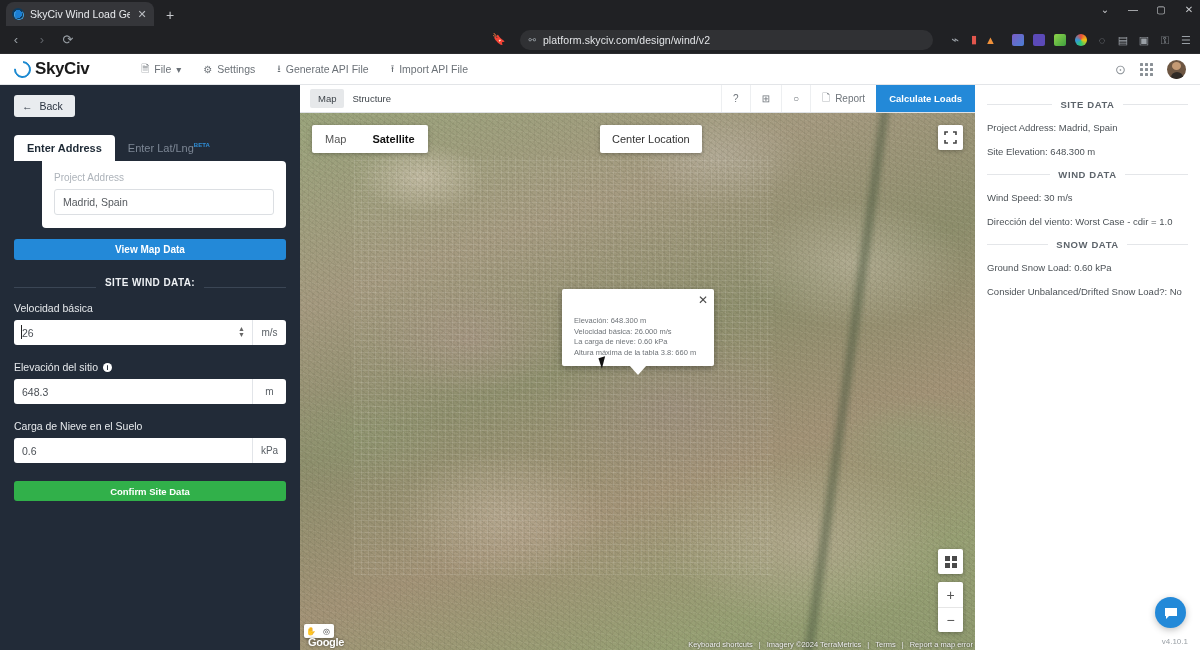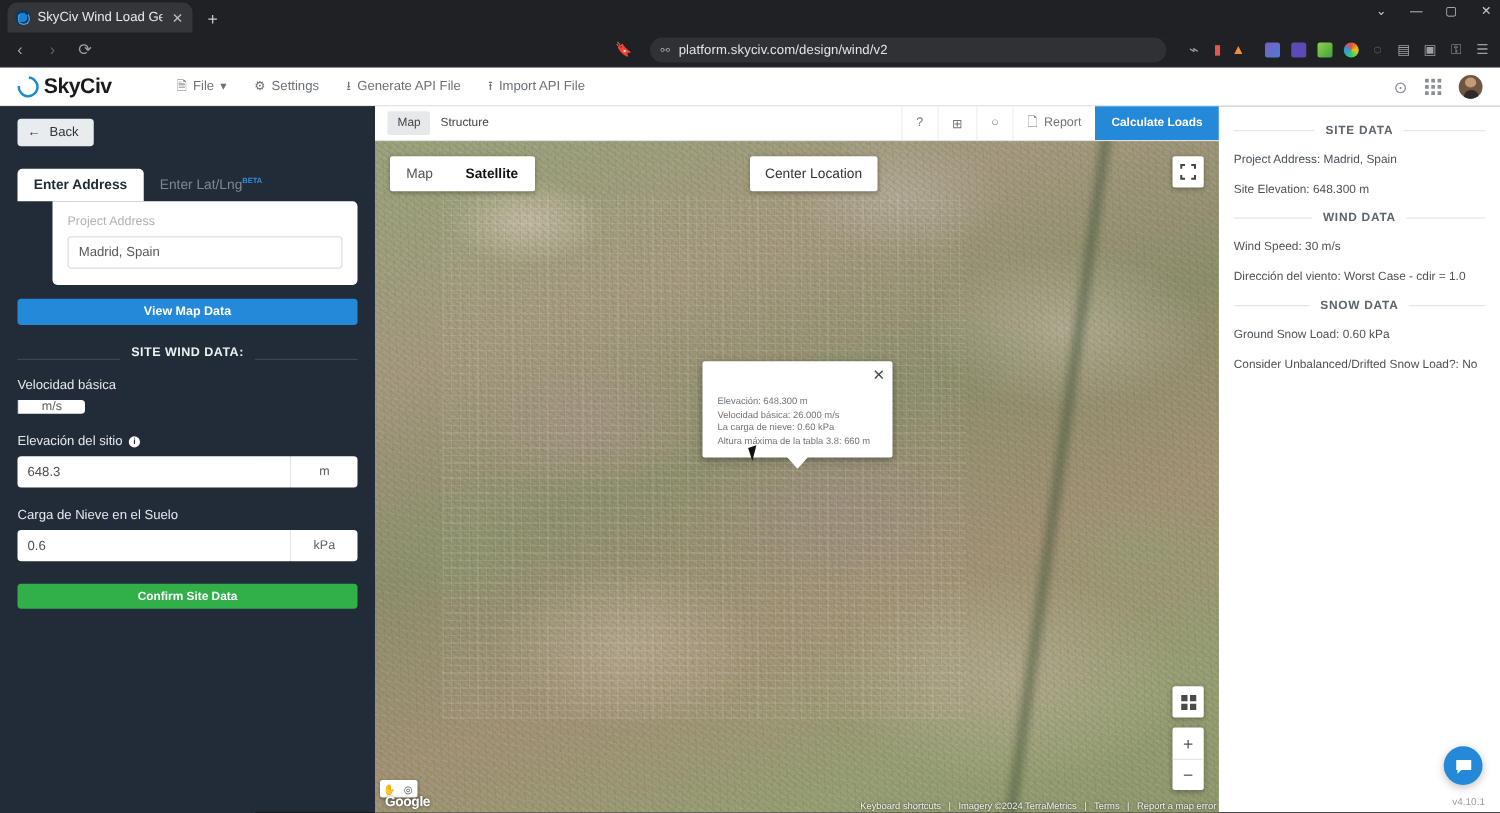--- a/index.html
+++ b/index.html
@@ -56,21 +56,21 @@
   .ext.e2 { background: #5b4ab8; }
   .ext.e3 { background: linear-gradient(135deg,#8fd44a,#3fa03f); }
   .ext.e4 { background: conic-gradient(#e84c3d,#f1c40f,#2ecc71,#3498db,#e84c3d); border-radius:50%; }
   .ext.gray { background: none; color: #9aa0a6; font-size: 11px; text-align:center; line-height:12px;}
   .bookmk { color: #9aa0a6; font-size: 11px; }
   .share-icons { display: flex; align-items: center; gap: 8px; margin-right: 4px; }
   .dot-red { color: #e2564d; font-size: 11px; }
   .dot-orange { color: #f0913a; font-size: 11px; }
 
   
-  .app { position: absolute; top: 54px; left: 0; right: 0; bottom: 0; background: #000000; }
+  .app { position: absolute; top: 54px; left: 0; right: 0; bottom: 0; background: #7f1d1d; }
   .apphdr {
     height: 31px; background: #fff; border-bottom: 1px solid #e3e5e8;
     display: flex; align-items: center; padding: 0 14px;
   }
   .logo { display: flex; align-items: center; gap: 4px; }
   .logo-mark {
     width: 17px; height: 17px; border: 2.6px solid #1d8ad1; border-radius: 50%;
     border-top-color: transparent; transform: rotate(-40deg);
   }
   .logo-text { font-size: 17px; font-weight: bold; color: #1a1a1a; letter-spacing: -.4px; }
@@ -145,21 +145,21 @@
   .fld-input {
     flex: 1; height: 25px; border: none; border-radius: 3px 0 0 3px; background: #fff;
     font-size: 10.5px; color: #4a4f55; padding: 0 8px; font-family: inherit;
     display: flex; align-items: center; position: relative;
   }
   .fld-input.caret::before {
     content:""; position:absolute; left:7px; top:5px; width:1px; height:14px; background:#222;
   }
   .spin { position: absolute; right: 7px; top: 6px; font-size: 7px; color: #666; line-height: 6px; }
   .fld-unit {
-    width: 54px; background: #fff; border-left: 1px solid #e2e5e9; border-radius: 0 3px 3px 0;
+    width: 34px; background: #fff; border-left: 1px solid #e2e5e9; border-radius: 0 3px 3px 0;
     font-size: 10px; color: #5b6167; display: flex; align-items: center; justify-content: center;
   }
   .greenbtn {
     width: 100%; background: #31b04a; border: none; color: #fff; font-size: 9.5px;
     font-weight: bold; height: 20px; border-radius: 3px; cursor: pointer; margin-top: 2px;
   }
   .sb-footer {
     position: absolute; left: 0; right: 0; bottom: 0; height: 24px;
     display: flex; align-items: center; justify-content: center; gap: 26px;
   }
@@ -424,20 +424,24 @@
         <div class="section-div">
           <span class="ln"></span>
           <span class="tl">SITE WIND DATA:</span>
           <span class="ln"></span>
         </div>
 
         <div class="fld-label">
           <span>Velocidad básica</span>
         </div>
         <div class="fld-row">
+          <div class="fld-input caret" style="position:relative">
+            <span>26</span>
+            <span class="spin">▲<br>▼</span>
+          </div>
           <div class="fld-unit">m/s</div>
         </div>
 
         <div class="fld-label">
           <span>Elevación del sitio</span>
           <i class="info-i">i</i>
         </div>
         <div class="fld-row">
           <div class="fld-input">
             <span>648.3</span>

